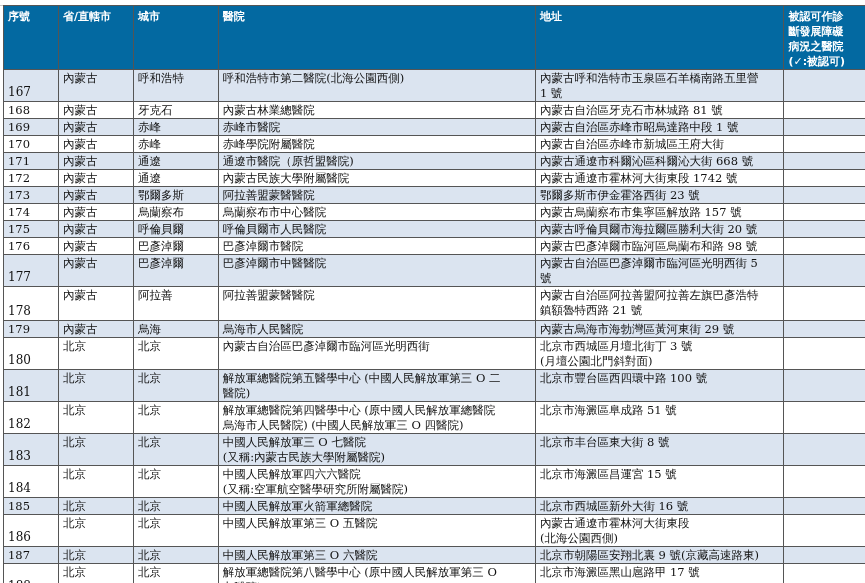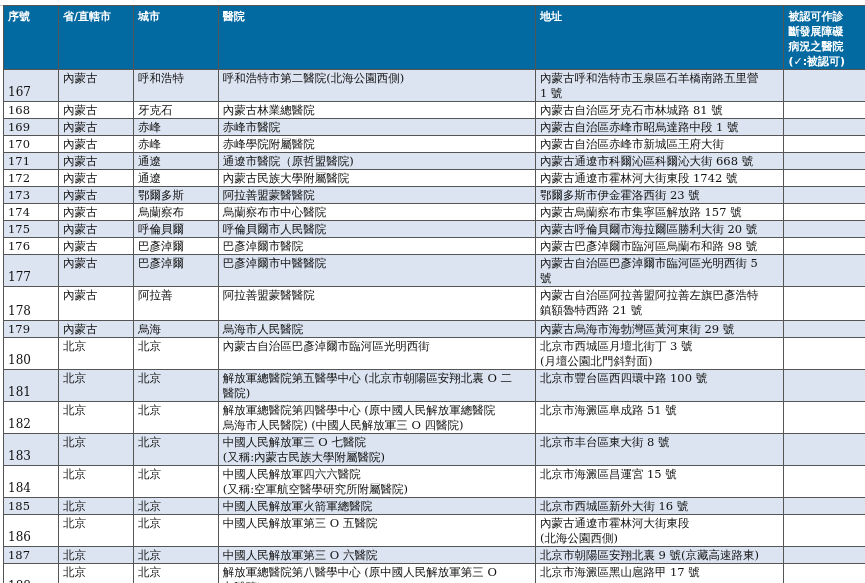--- a/index.html
+++ b/index.html
@@ -214,21 +214,21 @@
           <div>北京市西城區月壇北街丁 3 號</div>
           <div>(月壇公園北門斜對面)</div>
         </td>
         <td></td>
       </tr>
       <tr class="alt" style="height: 32px;">
         <td class="num"><span>181</span></td>
         <td>北京</td>
         <td>北京</td>
         <td>
-          <div>解放軍總醫院第五醫學中心 (北京市朝陽區安翔北裏 O 二</div>
+          <div>解放軍總醫院第五醫學中心 (中國人民解放軍第三 O 二</div>
           <div>醫院)</div>
         </td>
         <td>
           <div>北京市豐台區西四環中路 100 號</div>
         </td>
         <td></td>
       </tr>
       <tr class="plain" style="height: 29px;">
         <td class="num"><span>182</span></td>
         <td>北京</td>

